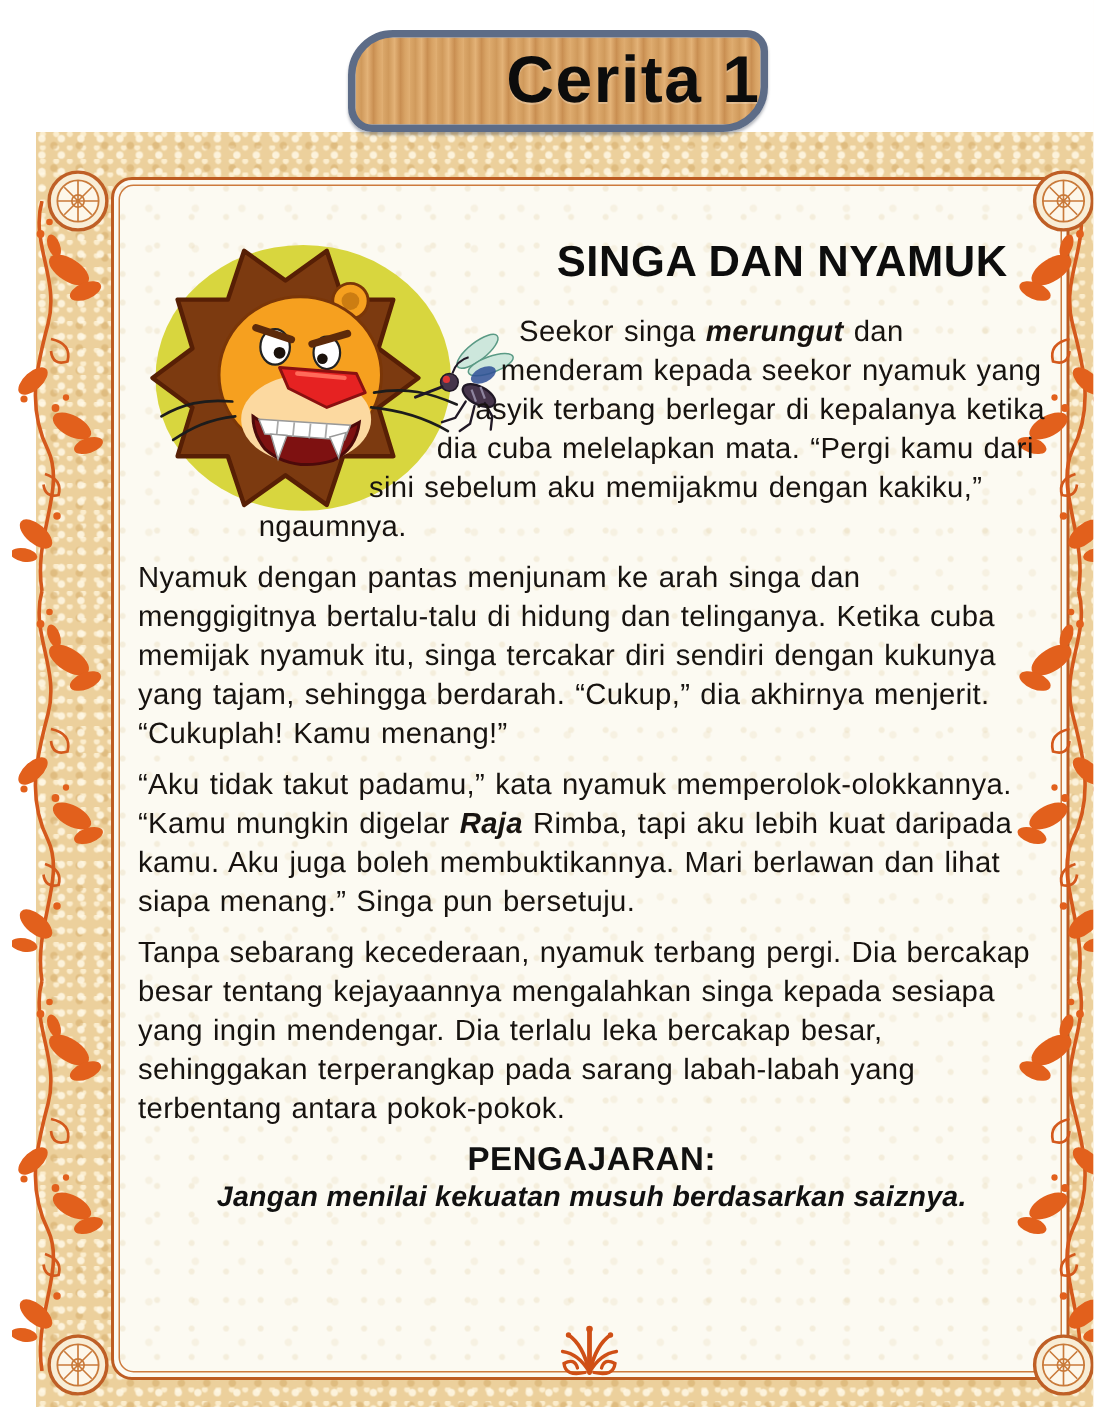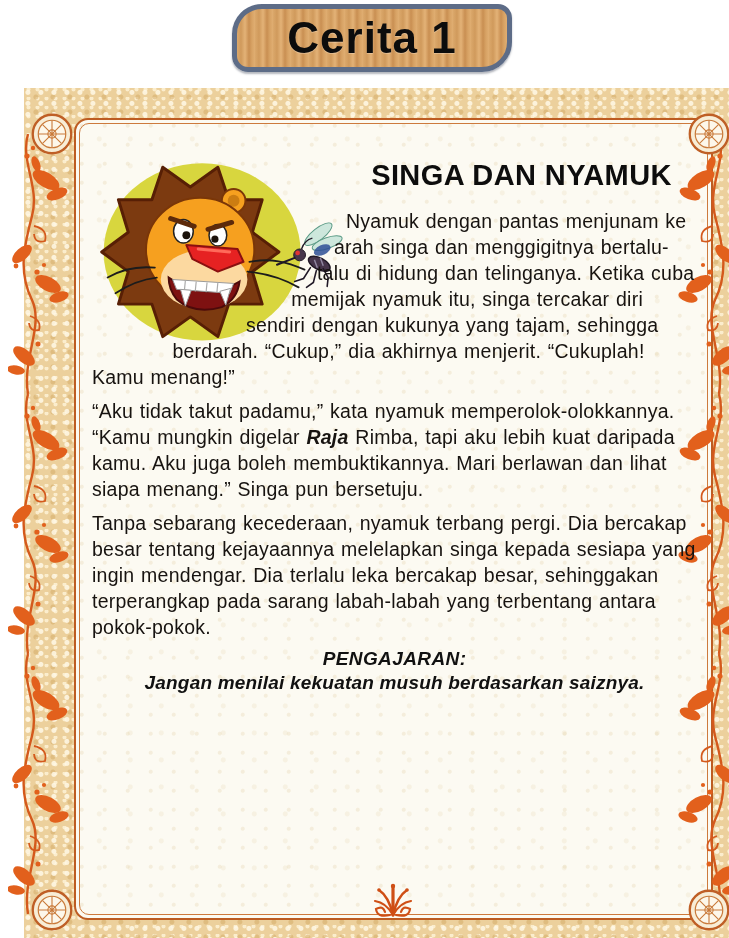--- a/index.html
+++ b/index.html
@@ -3,28 +3,28 @@
 <meta charset="utf-8">
 <style>
   html,body{margin:0;padding:0;background:#ffffff;}
   .canvas{
     position:relative;width:729px;height:938px;background:#ffffff;overflow:hidden;
     font-family:"Liberation Sans",sans-serif;
   }
 
   
   .banner{
-    position:absolute;left:232px;top:4px;width:280px;height:68px;
+    position:absolute;left:232px;top:20px;width:280px;height:68px;
     box-sizing:border-box;
     border:5px solid #5d6c87;
     border-radius:30px 14px 30px 16px;
     background:
       repeating-linear-gradient(90deg,
         #dba86b 0px,#d09a5c 4px,#e3b277 8px,#c98f52 12px,#d8a365 15px,#e0ae72 18px);
-    display:flex;align-items:center;justify-content:center;
+    display:flex;align-items:center;justify-content:flex-end;
     box-shadow:0 2px 2px rgba(40,50,70,.35);
     z-index:6;
   }
   .banner span{
     font-size:44px;font-weight:bold;color:#0c0c0c;letter-spacing:1px;line-height:1;
     text-shadow:0 1px 0 rgba(255,255,255,.25);
   }
 
   
   .page{
@@ -83,21 +83,21 @@
   h1.title{
     margin:0 0 16px 0;padding:0;text-align:center;white-space:nowrap;
     font-size:29px;font-weight:bold;color:#0d0d0d;letter-spacing:.4px;line-height:34px;
   }
   .story p{
     margin:0 0 8px 0;font-size:19.5px;line-height:26px;color:#171310;
     letter-spacing:.25px;word-spacing:1px;
   }
   .story .bi{font-weight:bold;font-style:italic;}
   .moral{text-align:center;margin-top:8px;}
-  .moral .head{margin:0 0 2px 0;font-size:19px;font-weight:bold;font-style:italic;color:#111;letter-spacing:.4px;}
+  .moral .head{margin:0 0 2px 0;font-size:22px;font-weight:bold;color:#111;letter-spacing:.4px;}
   .moral .line{margin:0;font-size:19px;font-weight:bold;font-style:italic;color:#111;letter-spacing:.2px;}
 </style>
 </head>
 <body>
 
 <svg width="0" height="0" style="position:absolute" aria-hidden="true">
   <defs>
     <symbol id="vine" viewBox="0 0 64 260" overflow="visible">
       <path d="M46,0 C54,28 34,52 42,82 C50,112 56,138 42,166 C30,192 52,224 46,260" fill="none" stroke="#d4591c" stroke-width="2.4"></path>
       <g fill="#e2601c">
@@ -230,23 +230,24 @@
               </g>
               <path d="M215,101 q3,-9 11,-11" stroke="#201826" stroke-width="1.4" fill="none"></path>
             </g>
           </g>
         </svg>
       </div>
 
       <h1 class="title">SINGA DAN NYAMUK</h1>
 
       <div class="story">
+          <p><span>Seekor singa </span><span class="bi">merungut</span><span> dan menderam kepada seekor nyamuk yang asyik terbang berlegar di kepalanya ketika dia cuba melelapkan mata. “Pergi kamu dari sini sebelum aku memijakmu dengan kakiku,” ngaumnya.</span></p>
           <p><span>Nyamuk dengan pantas menjunam ke arah singa dan menggigitnya bertalu-talu di hidung dan telinganya. Ketika cuba memijak nyamuk itu, singa tercakar diri sendiri dengan kukunya yang tajam, sehingga berdarah. “Cukup,” dia akhirnya menjerit. “Cukuplah! Kamu menang!”</span></p>
           <p><span>“Aku tidak takut padamu,” kata nyamuk memperolok-olokkannya. “Kamu mungkin digelar </span><span class="bi">Raja</span><span> Rimba, tapi aku lebih kuat daripada kamu. Aku juga boleh membuktikannya. Mari berlawan dan lihat siapa menang.” Singa pun bersetuju.</span></p>
-          <p><span>Tanpa sebarang kecederaan, nyamuk terbang pergi. Dia bercakap besar tentang kejayaannya melelapkan singa kepada sesiapa yang ingin mendengar. Dia terlalu leka bercakap besar, sehinggakan terperangkap pada sarang labah-labah yang terbentang antara pokok-pokok.</span></p>
+          <p><span>Tanpa sebarang kecederaan, nyamuk terbang pergi. Dia bercakap besar tentang kejayaannya mengalahkan singa kepada sesiapa yang ingin mendengar. Dia terlalu leka bercakap besar, sehinggakan terperangkap pada sarang labah-labah yang terbentang antara pokok-pokok.</span></p>
         </div>
 
       <div class="moral">
         <p class="head">PENGAJARAN:</p>
         <p class="line">Jangan menilai kekuatan musuh berdasarkan saiznya.</p>
       </div>
 
     </div>
   </div>
 </div>

